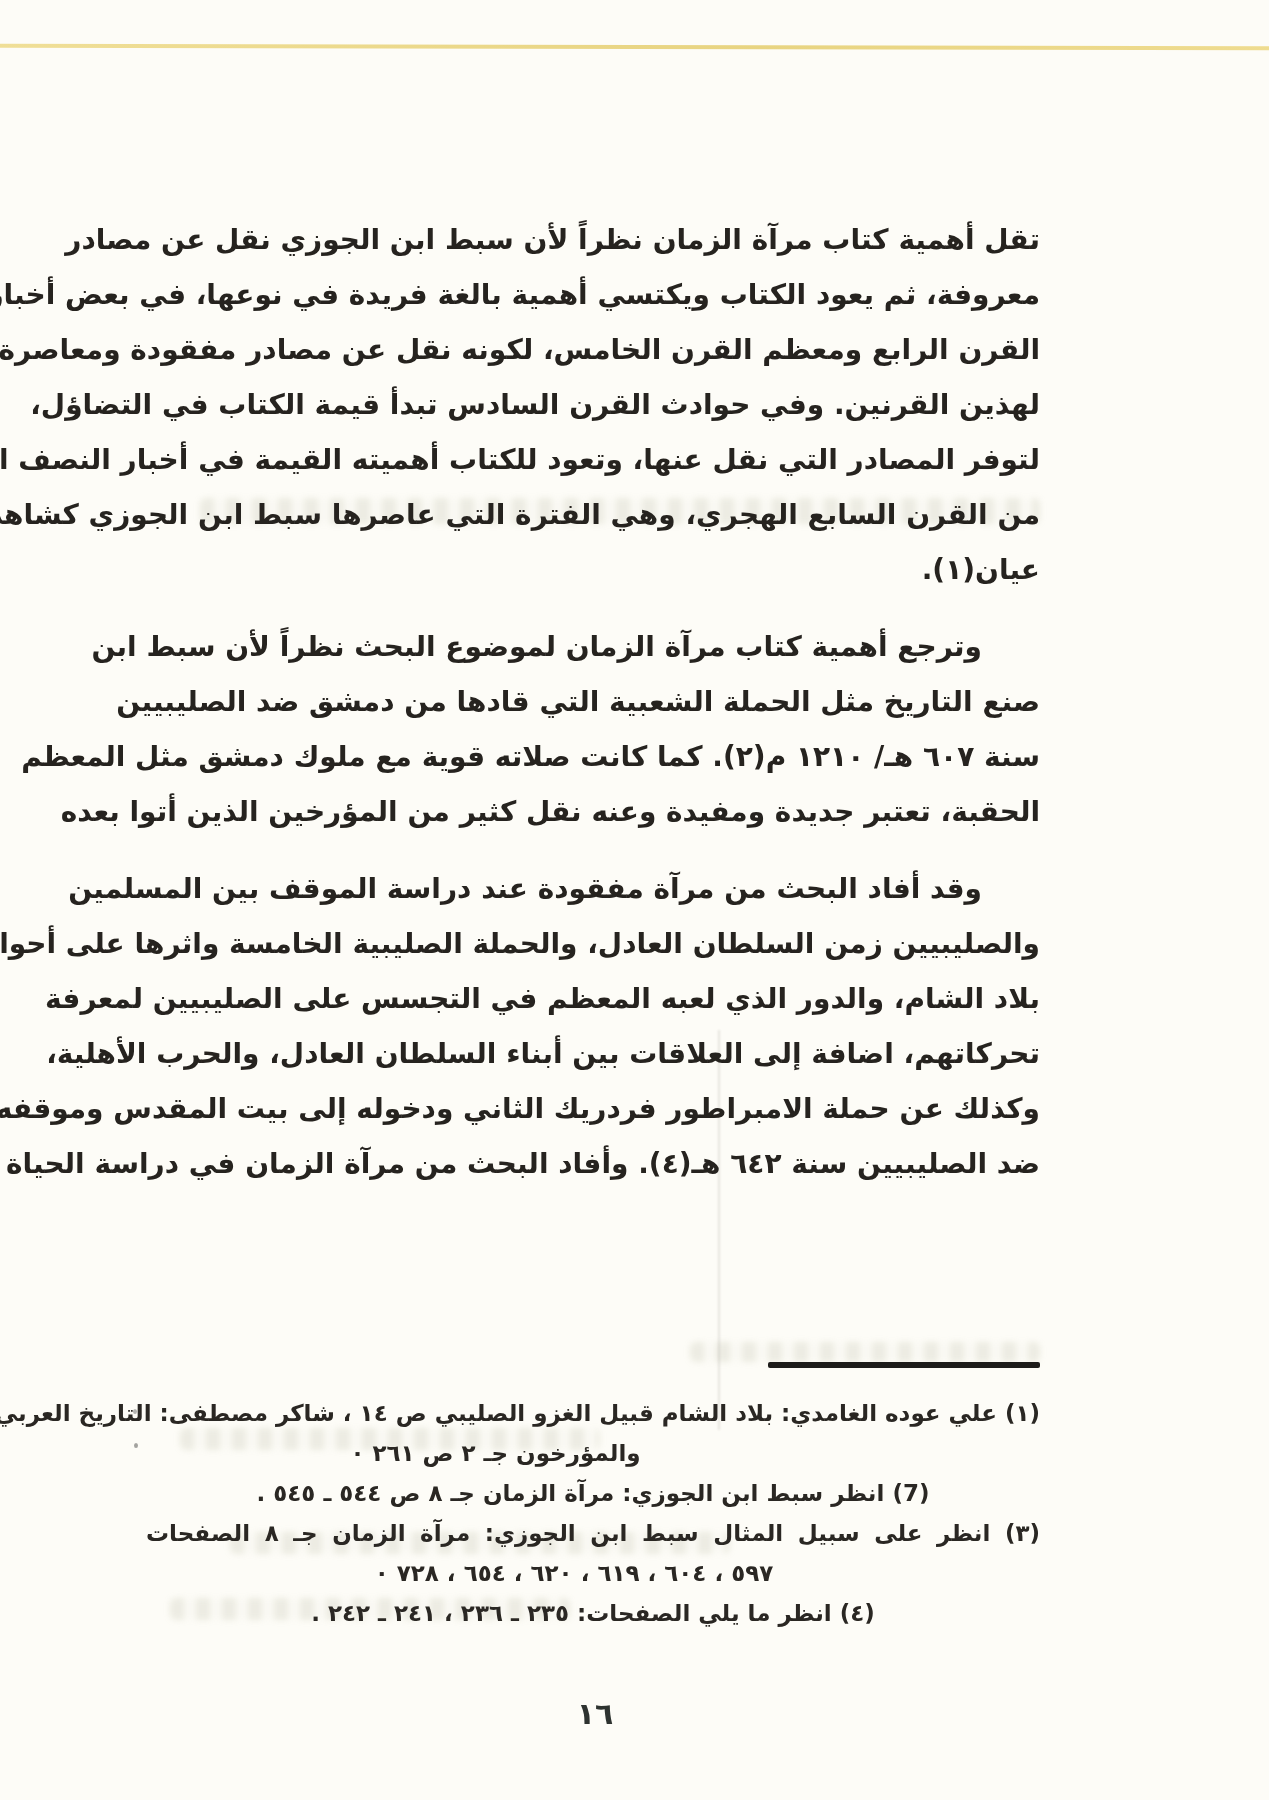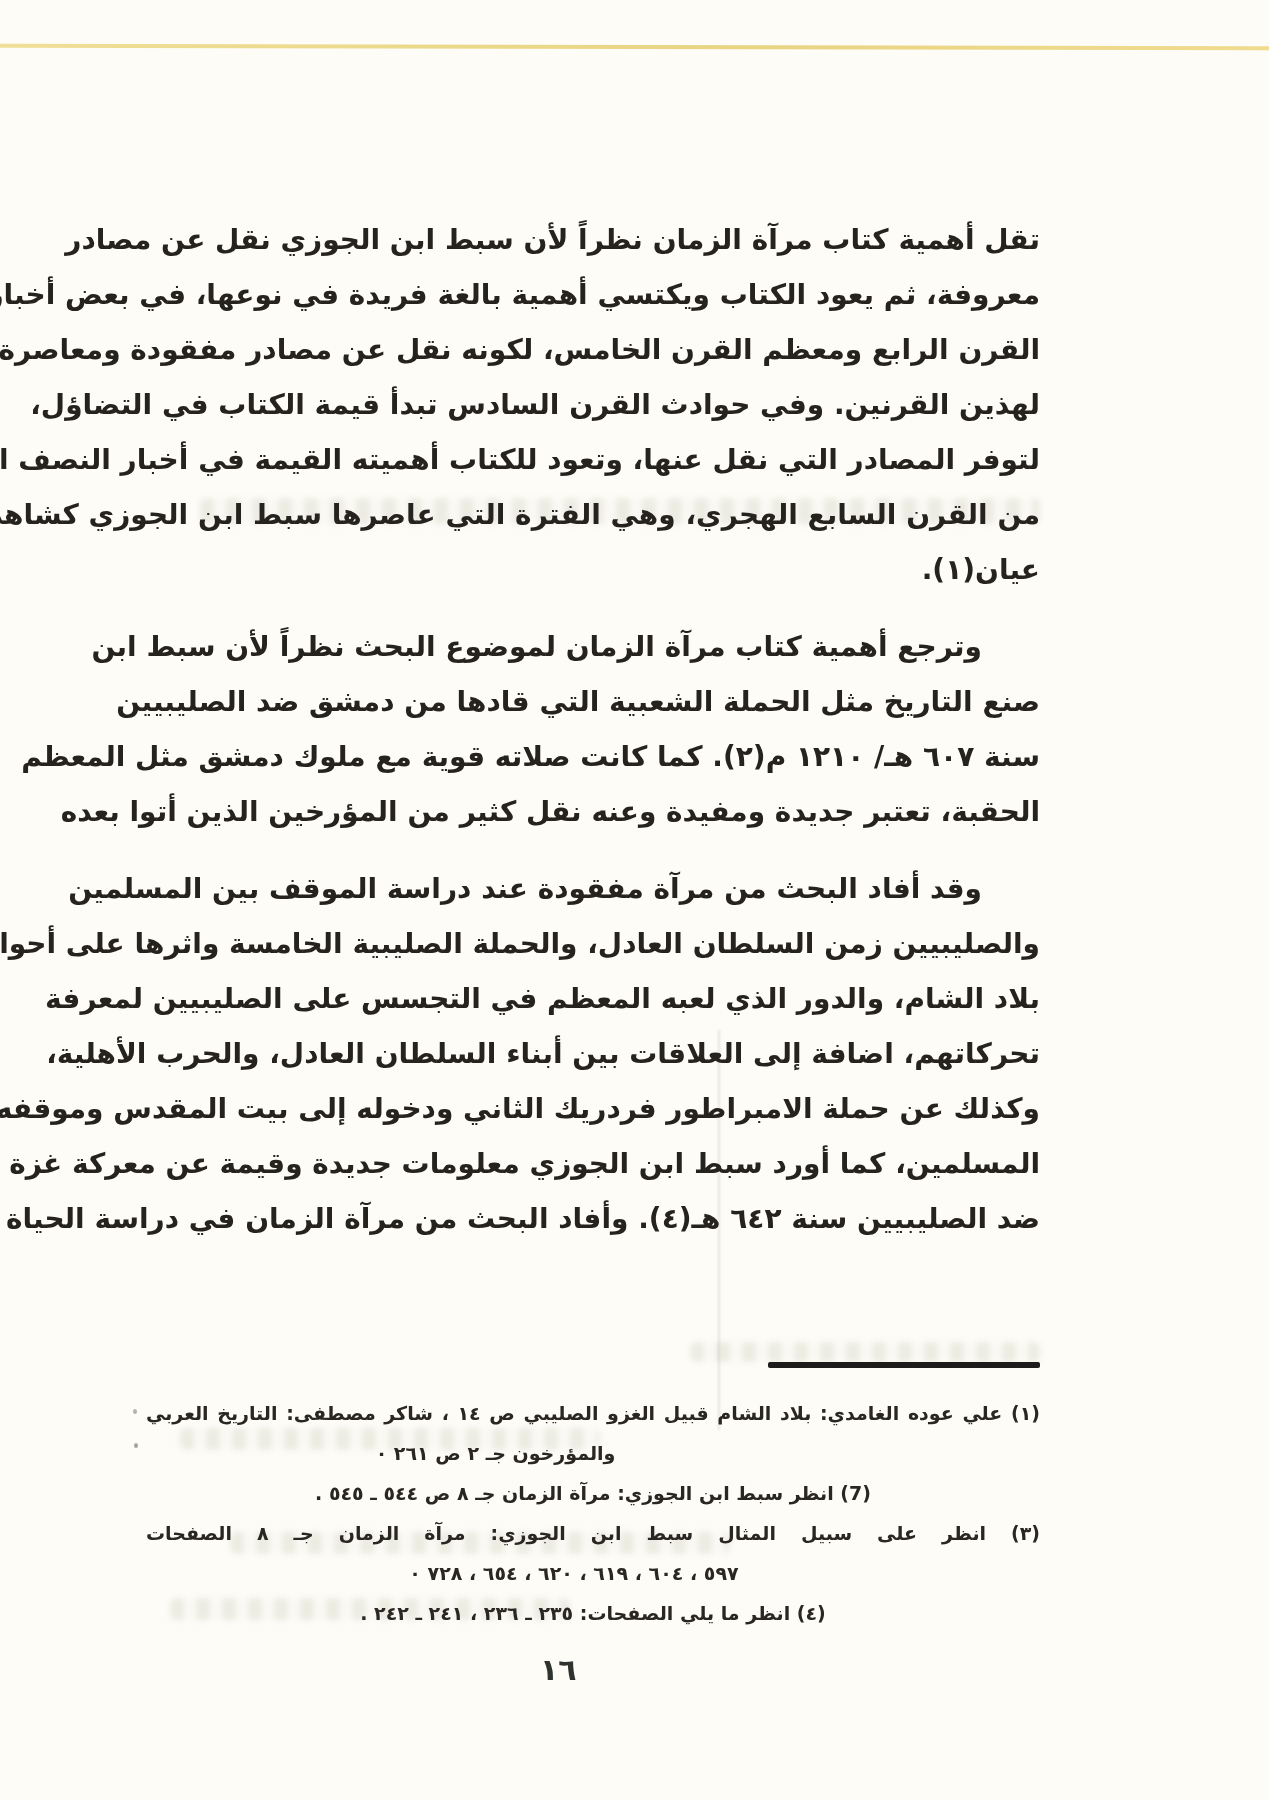--- a/index.html
+++ b/index.html
@@ -50,37 +50,37 @@
     width: 272px; height: 6px;
     background: #1d1c1a;
     border-radius: 2px;
   }
   .footnotes {
     position: absolute;
     left: 146px;
     top: 1393px;
     width: 894px;
     direction: rtl;
-    font-size: 19px;
+    font-size: 23px;
     font-weight: 700;
     line-height: 40px;
     color: #2a2723;
   }
   .fl {
     white-space: nowrap;
     text-align: center;
   }
   .fl.just { text-align: justify; text-align-last: justify; }
   .fl.cont1 { padding-right: 195px; }
   .fl.cont3 { padding-right: 38px; }
   .page-number {
     position: absolute;
-    left: 540px; top: 1652px;
+    left: 540px; top: 1696px;
     width: 110px;
-    text-align: left;
+    text-align: center;
     font-size: 30px;
     font-weight: 700;
     color: #2e3330;
     letter-spacing: 6px;
   }
   
   .ghost {
     position: absolute;
     background: repeating-linear-gradient(90deg,
       rgba(138, 140, 104, 0.14) 0 14px,
@@ -140,21 +140,20 @@
     <div class="bl">صنع التاريخ مثل الحملة الشعبية التي قادها من دمشق ضد الصليبيين</div>
     <div class="bl">سنة ٦٠٧ هـ/ ١٢١٠ م(٢). كما كانت صلاته قوية مع ملوك دمشق مثل المعظم</div>
     <div class="bl plast">الحقبة، تعتبر جديدة ومفيدة وعنه نقل كثير من المؤرخين الذين أتوا بعده</div>
   </div>
   <div class="para">
     <div class="bl pfirst">وقد أفاد البحث من مرآة مفقودة عند دراسة الموقف بين المسلمين</div>
     <div class="bl">والصليبيين زمن السلطان العادل، والحملة الصليبية الخامسة واثرها على أحوال</div>
     <div class="bl">بلاد الشام، والدور الذي لعبه المعظم في التجسس على الصليبيين لمعرفة</div>
     <div class="bl">تحركاتهم، اضافة إلى العلاقات بين أبناء السلطان العادل، والحرب الأهلية،</div>
     <div class="bl">وكذلك عن حملة الامبراطور فردريك الثاني ودخوله إلى بيت المقدس وموقفه من</div>
-    <div class="bl">المسلمين، كما أورد سبط ابن الجوزي معلومات جديدة وقيمة عن معركة غزة</div>
     <div class="bl">ضد الصليبيين سنة ٦٤٢ هـ(٤). وأفاد البحث من مرآة الزمان في دراسة الحياة</div>
   </div>
 </div>
 
 <div class="footnote-rule"></div>
 
 <div class="footnotes">
   <div>
     <div class="fl just">(١) علي عوده الغامدي: بلاد الشام قبيل الغزو الصليبي ص ١٤ ، شاكر مصطفى: التاريخ العربي</div>
     <div class="fl cont1">والمؤرخون جـ ٢ ص ٢٦١ ٠</div>

